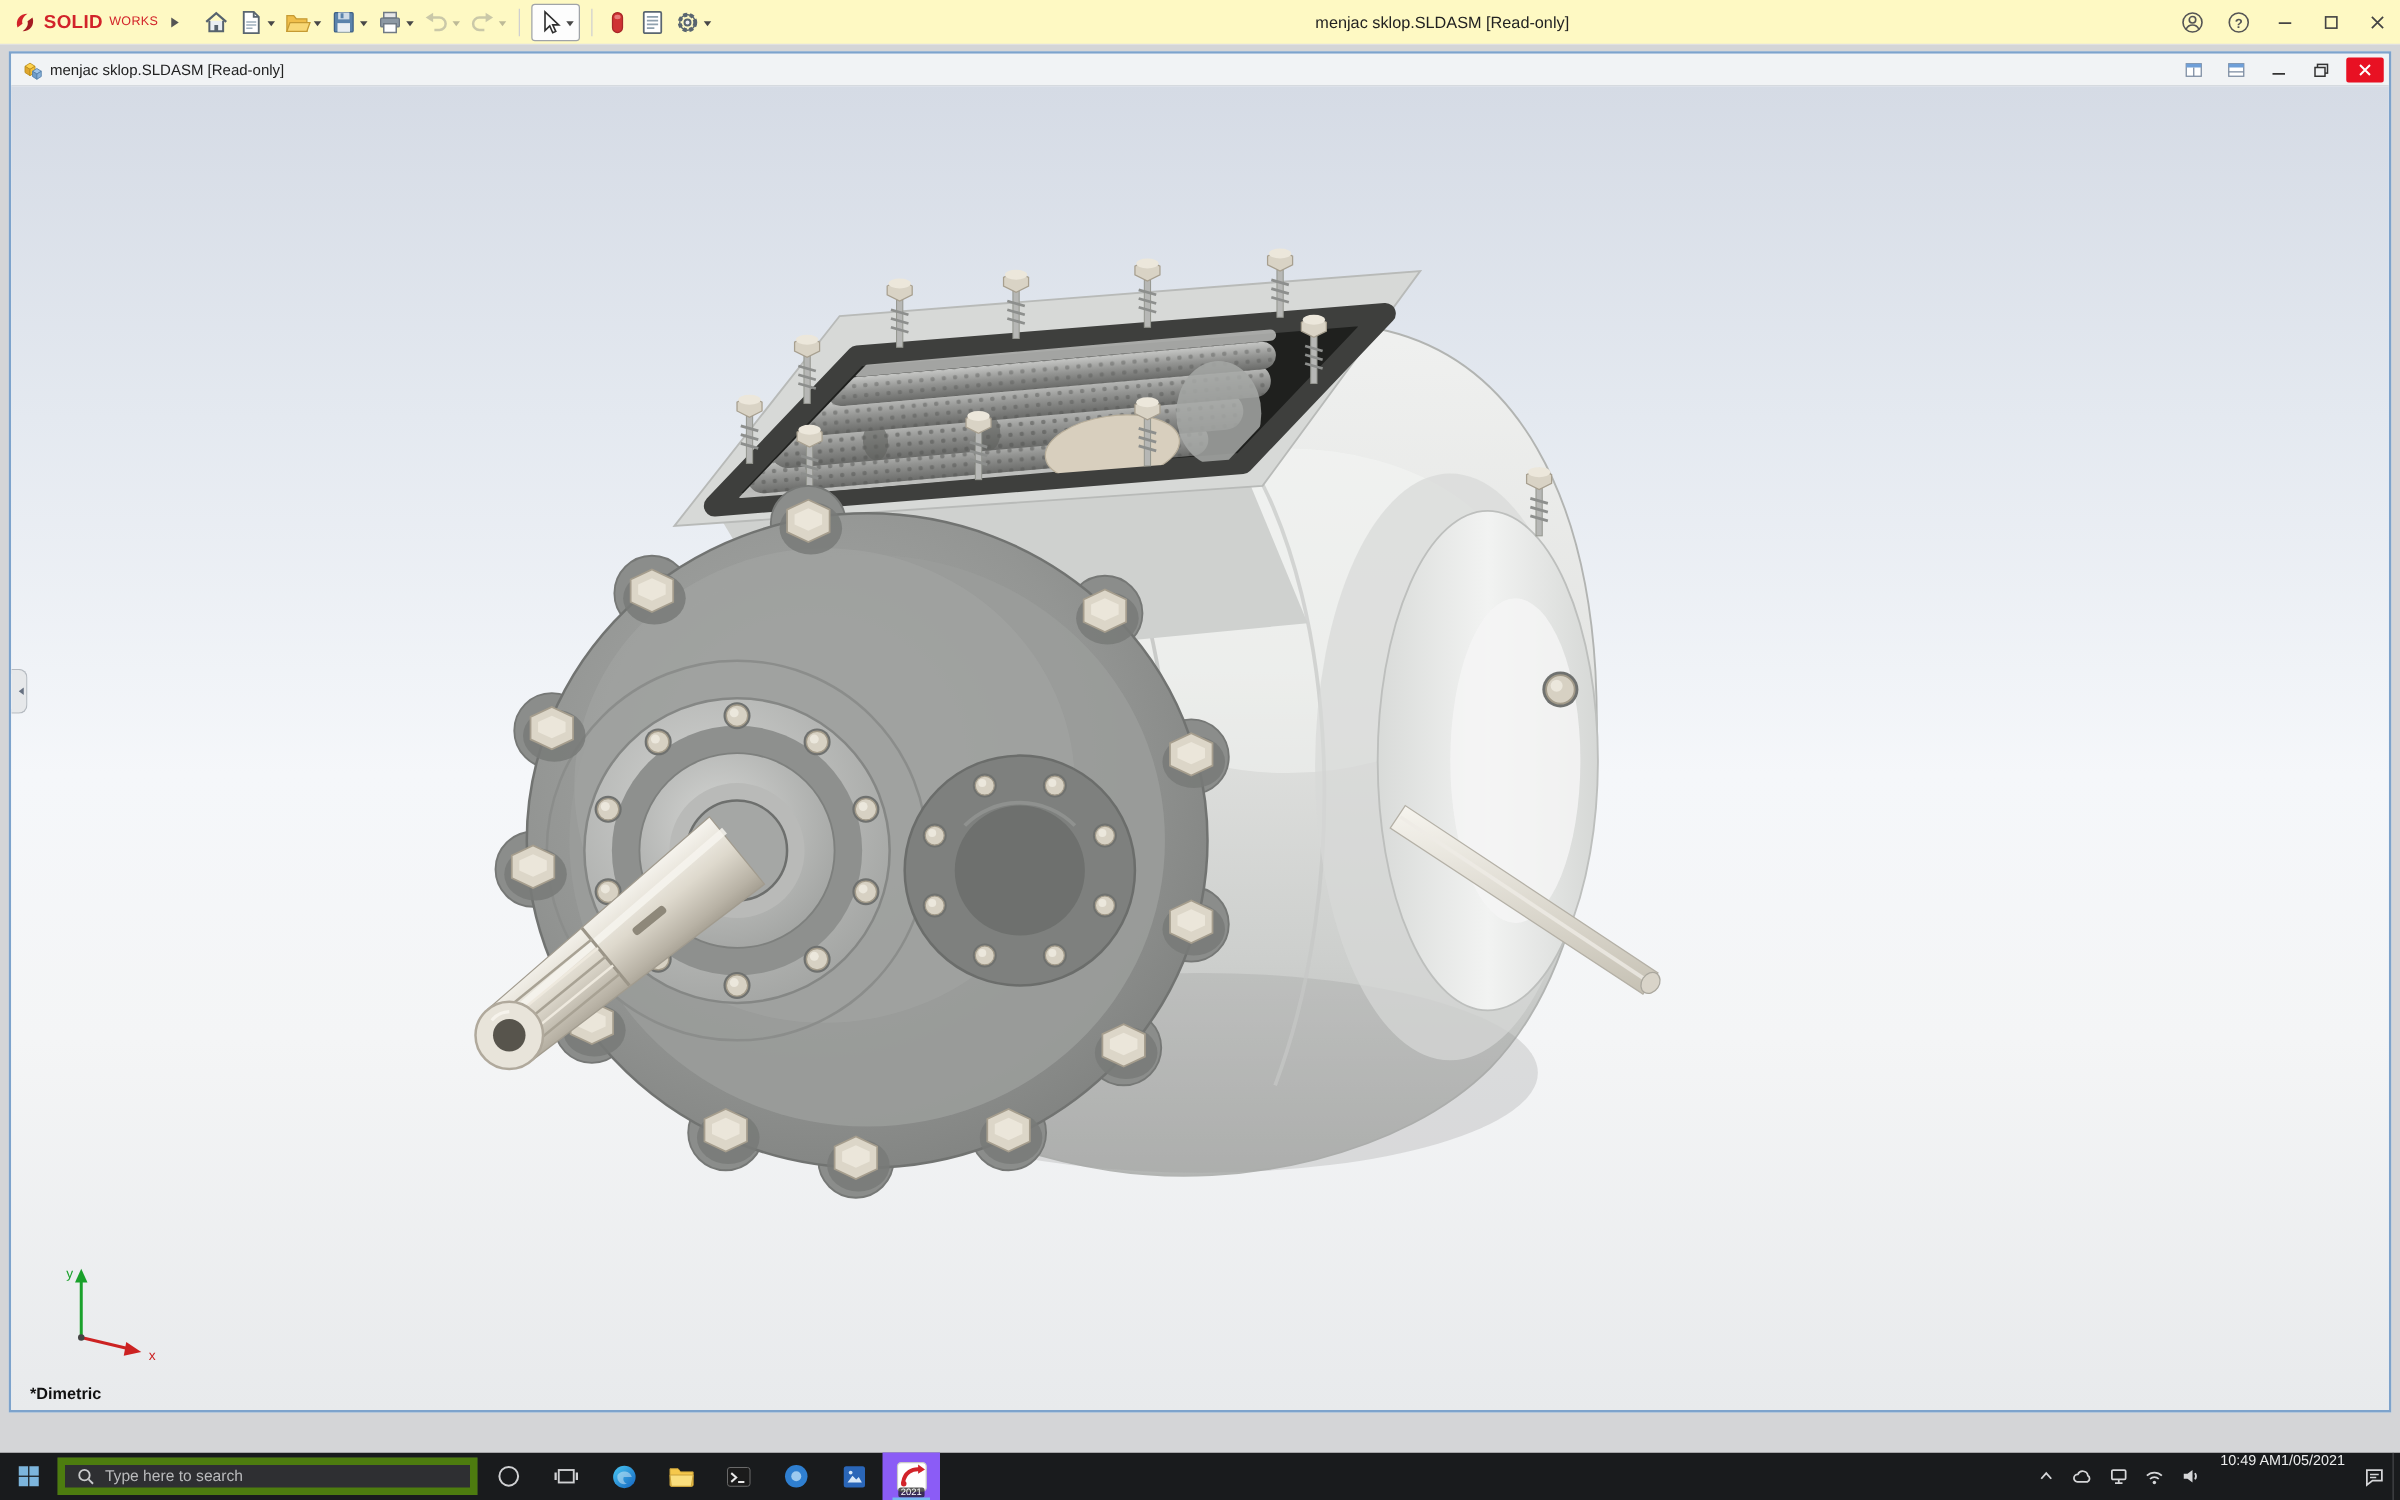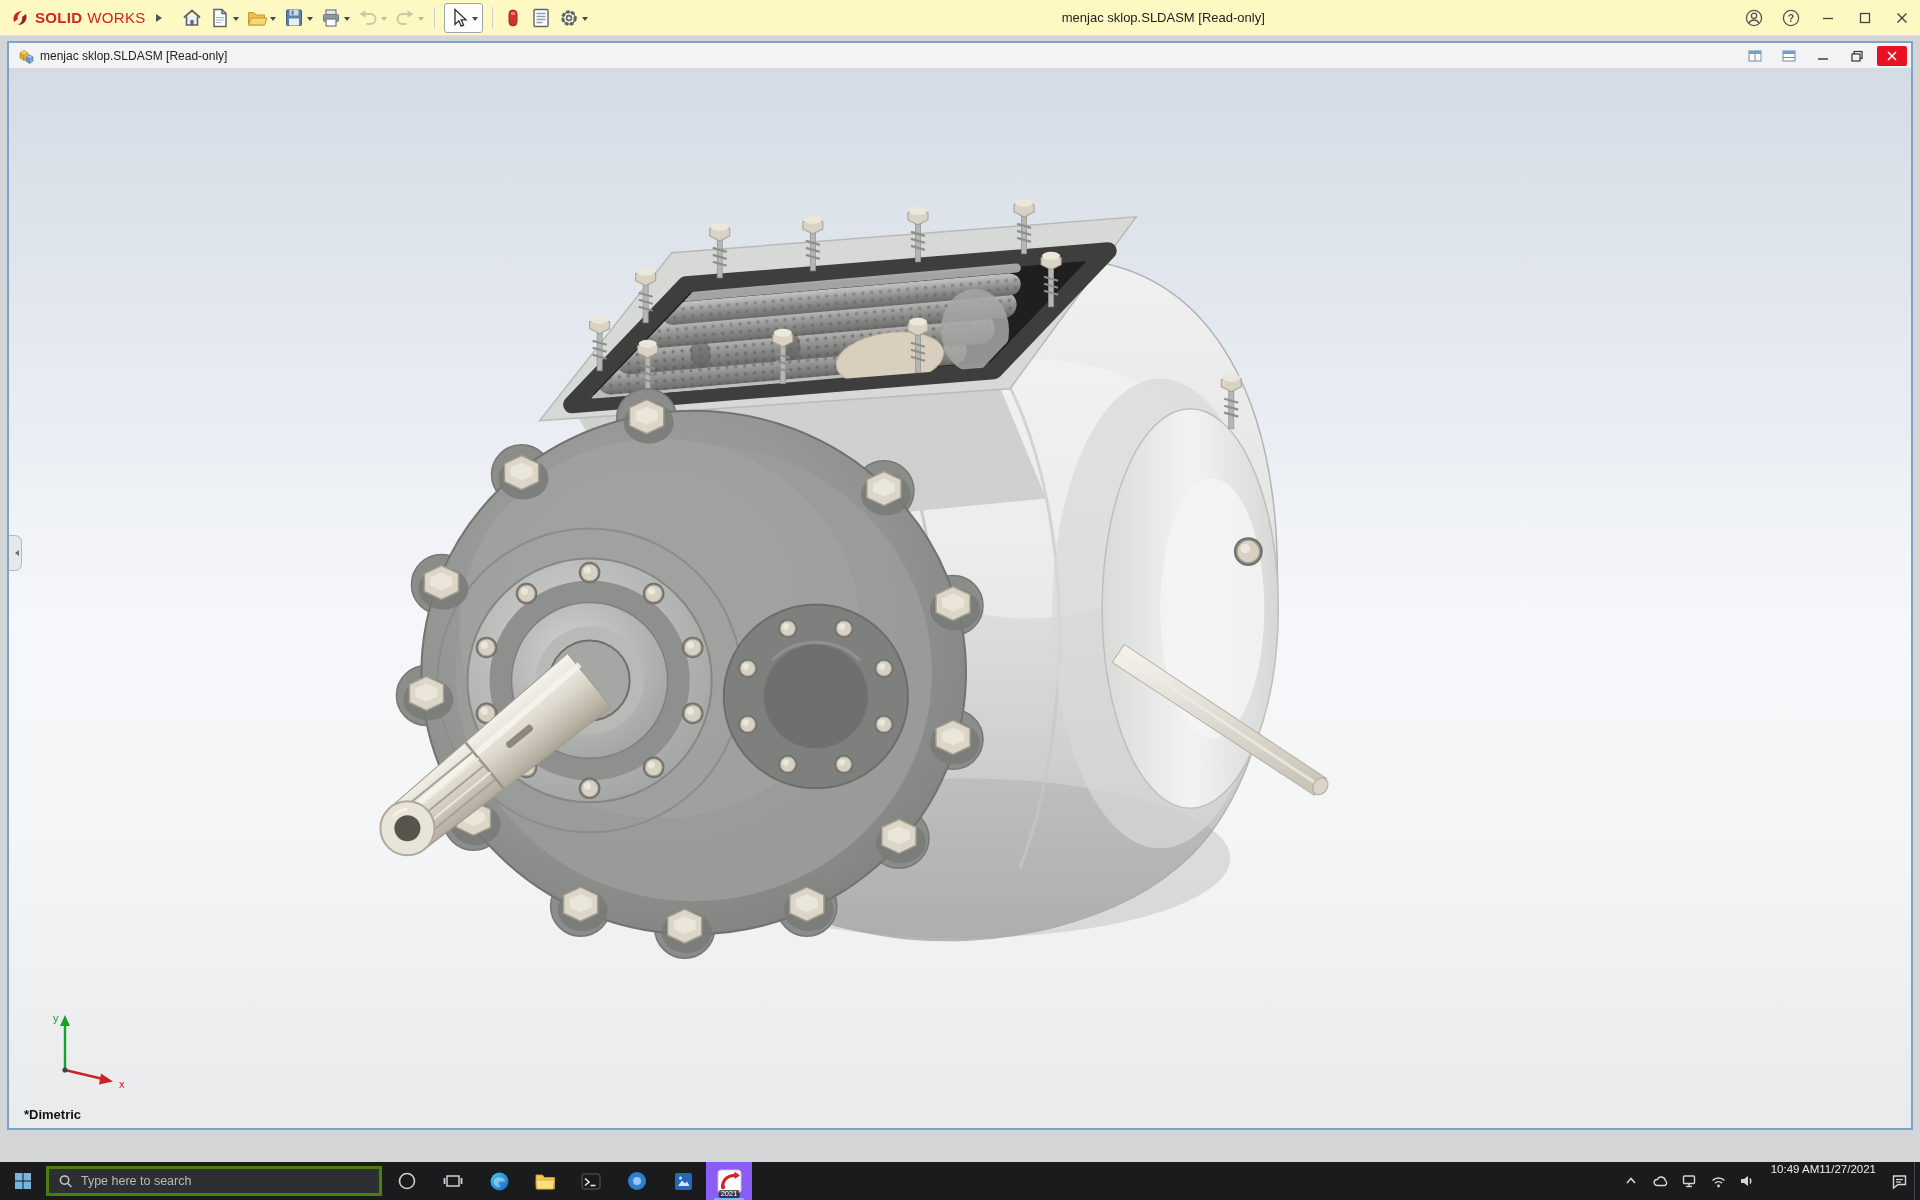--- a/index.html
+++ b/index.html
@@ -4,21 +4,21 @@
 <style>
 *{margin:0;padding:0;box-sizing:border-box}
 html,body{width:1920px;height:1200px;overflow:hidden}
 body{font-family:"Liberation Sans","DejaVu Sans",sans-serif;background:#d4d5d7}
 #screen{position:relative;width:1920px;height:1200px;display:flex;flex-direction:column}
 
 
 #titlebar{height:36px;background:#fef9c3;display:flex;align-items:center;padding-left:10px;border-bottom:1px solid #e0e0e0;flex:0 0 auto}
 .brand{display:flex;align-items:center;gap:5px;margin-right:4px}
 .brand-bold{color:#d2232a;font-weight:bold;font-size:15px;letter-spacing:.3px}
-.brand-light{color:#d2232a;font-weight:normal;font-size:15px;letter-spacing:.3px}
+.brand-light{color:#d2232a;font-weight:normal;font-size:10px;letter-spacing:.3px}
 .expander{width:0;height:0;border:4px solid transparent;border-left:6px solid #555;margin:0 12px 0 6px}
 .tbbtn{height:28px;display:flex;align-items:center;padding:0 2px;border-radius:3px;margin:0 1px}
 .tbbtn svg{display:block}
 .caret{width:0;height:0;border:3.5px solid transparent;border-top:4.5px solid #474747;margin:5px 1px 0 2px}
 .disabled{opacity:.35}
 .sep{width:1px;height:22px;background:#cfd0d1;margin:0 6px}
 .selbox{border:1px solid #a0a4a8;background:#fdfdfd;border-radius:3px;display:flex;align-items:center;height:30px;padding:0 3px;margin:0 3px}
 #app-title{flex:1;text-align:center;font-size:13px;color:#222;white-space:nowrap;overflow:hidden}
 .winctl{display:flex;align-items:stretch;height:36px}
 .winbtn{width:37px;display:flex;align-items:center;justify-content:center}
@@ -35,21 +35,21 @@
 background:linear-gradient(180deg,#d5dbe5 0%,#e4e9f0 25%,#f5f7fa 52%,#f4f5f6 72%,#e8eaec 100%)}
 #model-svg{position:absolute;inset:0;width:100%;height:100%}
 #triad{position:absolute;left:26px;bottom:34px}
 #view-label{position:absolute;left:15px;bottom:6px;font-size:13px;font-weight:bold;color:#111}
 #collapse-tab{position:absolute;left:0;top:44%;width:13px;height:36px;background:#e6e8ea;border:1px solid #b5bac0;border-left:none;border-radius:0 7px 7px 0;display:flex;align-items:center;justify-content:center}
 .collapse-chevron{width:0;height:0;border:3.5px solid transparent;border-right:4.5px solid #667080}
 
 
 #taskbar{height:38px;background:#191b1d;display:flex;align-items:stretch;flex:0 0 auto}
 .tkbtn{width:46px;display:flex;align-items:center;justify-content:center;position:relative;flex:0 0 auto}
-#search-box{width:336px;margin:4px 2px 4px 0;background:#2e2f32;border:3px solid #4d7c0f;display:flex;align-items:center;gap:8px;padding:0 10px;flex:0 0 auto}
+#search-box{width:336px;margin:4px 2px 4px 0;background:#2e2f32;border:6px solid #4d7c0f;display:flex;align-items:center;gap:8px;padding:0 10px;flex:0 0 auto}
 #search-box input{background:transparent;border:none;outline:none;color:#c9cacc;font-size:12.5px;width:100%;font-family:inherit}
 #search-box input::placeholder{color:#b9babc}
 .sw-active{background:#8b5cf6}
 .sw-underline{position:absolute;left:8px;right:8px;bottom:0;height:2px;background:#76b9ed}
 .sw-badge{position:absolute;bottom:2px;left:50%;transform:translateX(-50%);font-size:7.5px;color:#fff;background:rgba(25,25,25,.72);padding:0 2px;border-radius:2px;line-height:1.1}
 .tray{display:flex;align-items:stretch;margin-left:auto}
 .traybtn{width:29px;display:flex;align-items:center;justify-content:center}
 #clock{color:#eceded;font-size:11.5px;text-align:right;line-height:1.3;padding:0 9px;display:flex;justify-content:space-between}
 #show-desktop{width:6px;border-left:1px solid #45474a}
 </style>
@@ -571,21 +571,21 @@
         </svg>
       </div>
       <div class="traybtn">
         <svg width="16" height="16" viewBox="0 0 16 16">
           <polygon points="2,6 5,6 9,3 9,13 5,10 2,10" fill="#d5d6d8"></polygon>
           <path d="M11 5.5 a4.5 4.5 0 0 1 0 5" fill="none" stroke="#d5d6d8" stroke-width="1.4"></path>
         </svg>
       </div>
       <div id="clock">
         <span>10:49 AM</span>
-        <span>11/27/2021</span>
+        <span>1/05/2021</span>
       </div>
       <div class="traybtn">
         <svg width="17" height="17" viewBox="0 0 17 17">
           <path d="M2.5 3 h12 v8.5 h-7.5 l-4.5 3.5 z" fill="none" stroke="#d5d6d8" stroke-width="1.4"></path>
           <line x1="5" y1="6.5" x2="12" y2="6.5" stroke="#d5d6d8" stroke-width="1.2"></line>
           <line x1="5" y1="9" x2="10" y2="9" stroke="#d5d6d8" stroke-width="1.2"></line>
         </svg>
       </div>
       <div id="show-desktop"></div>
     </div>

